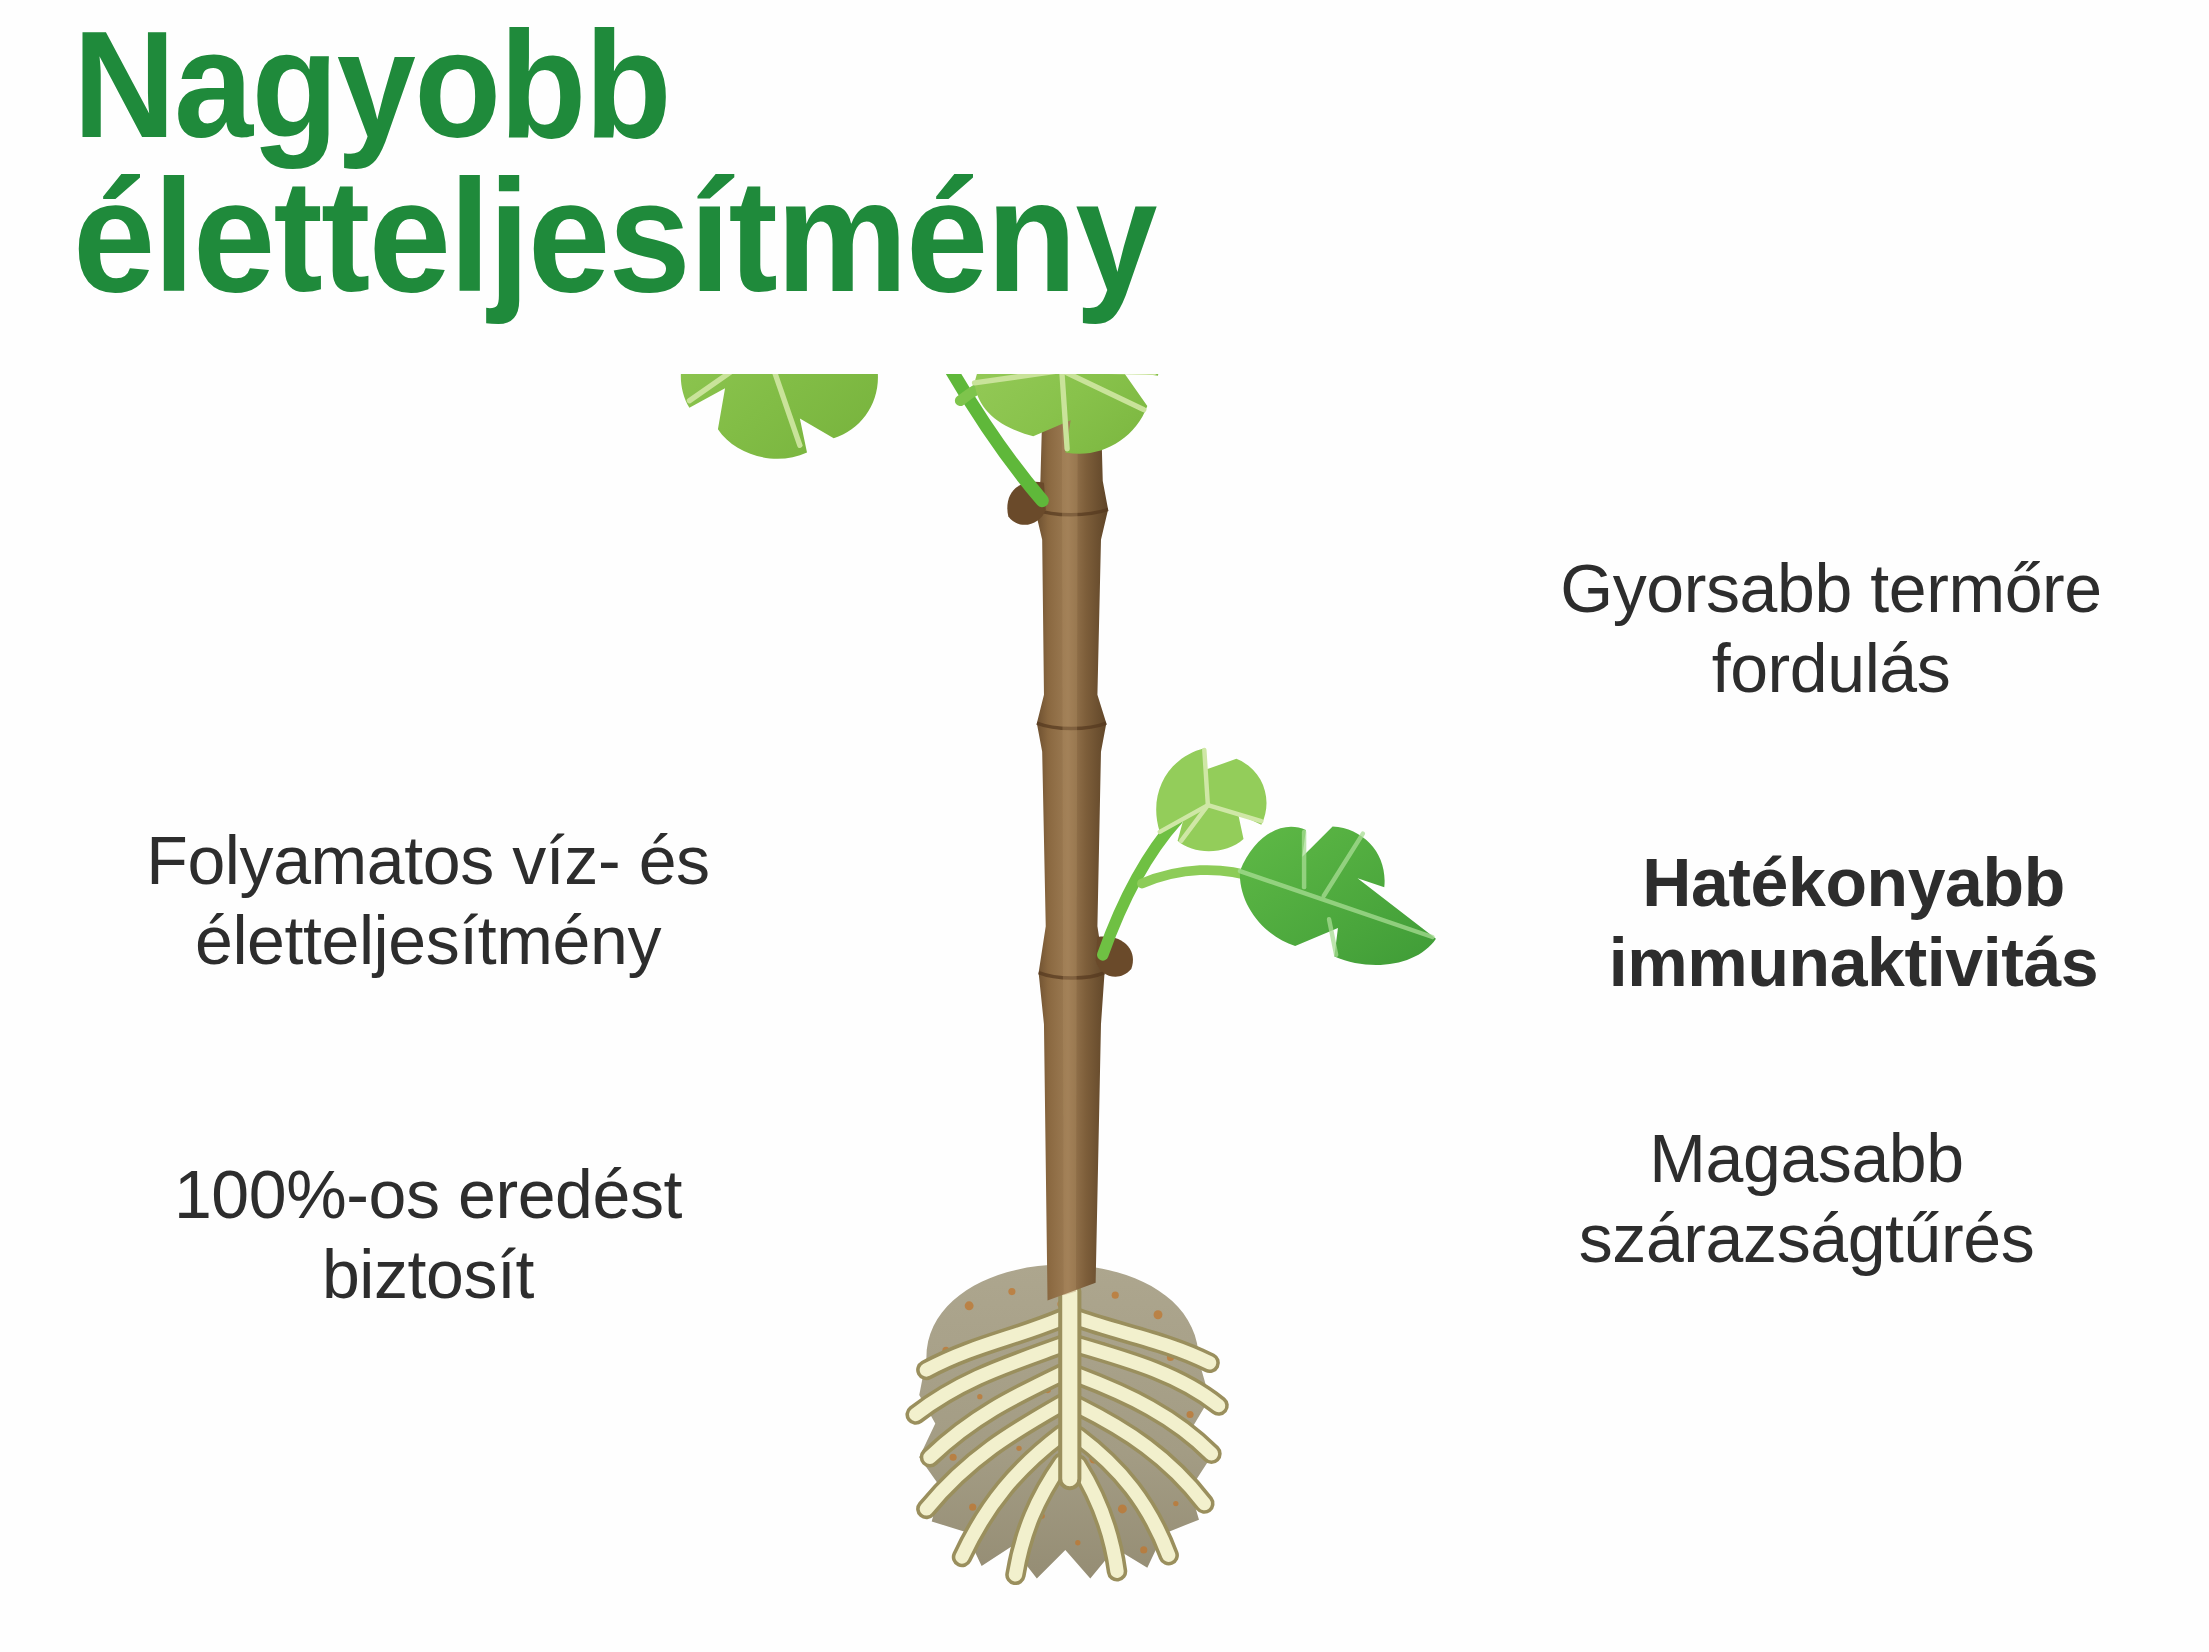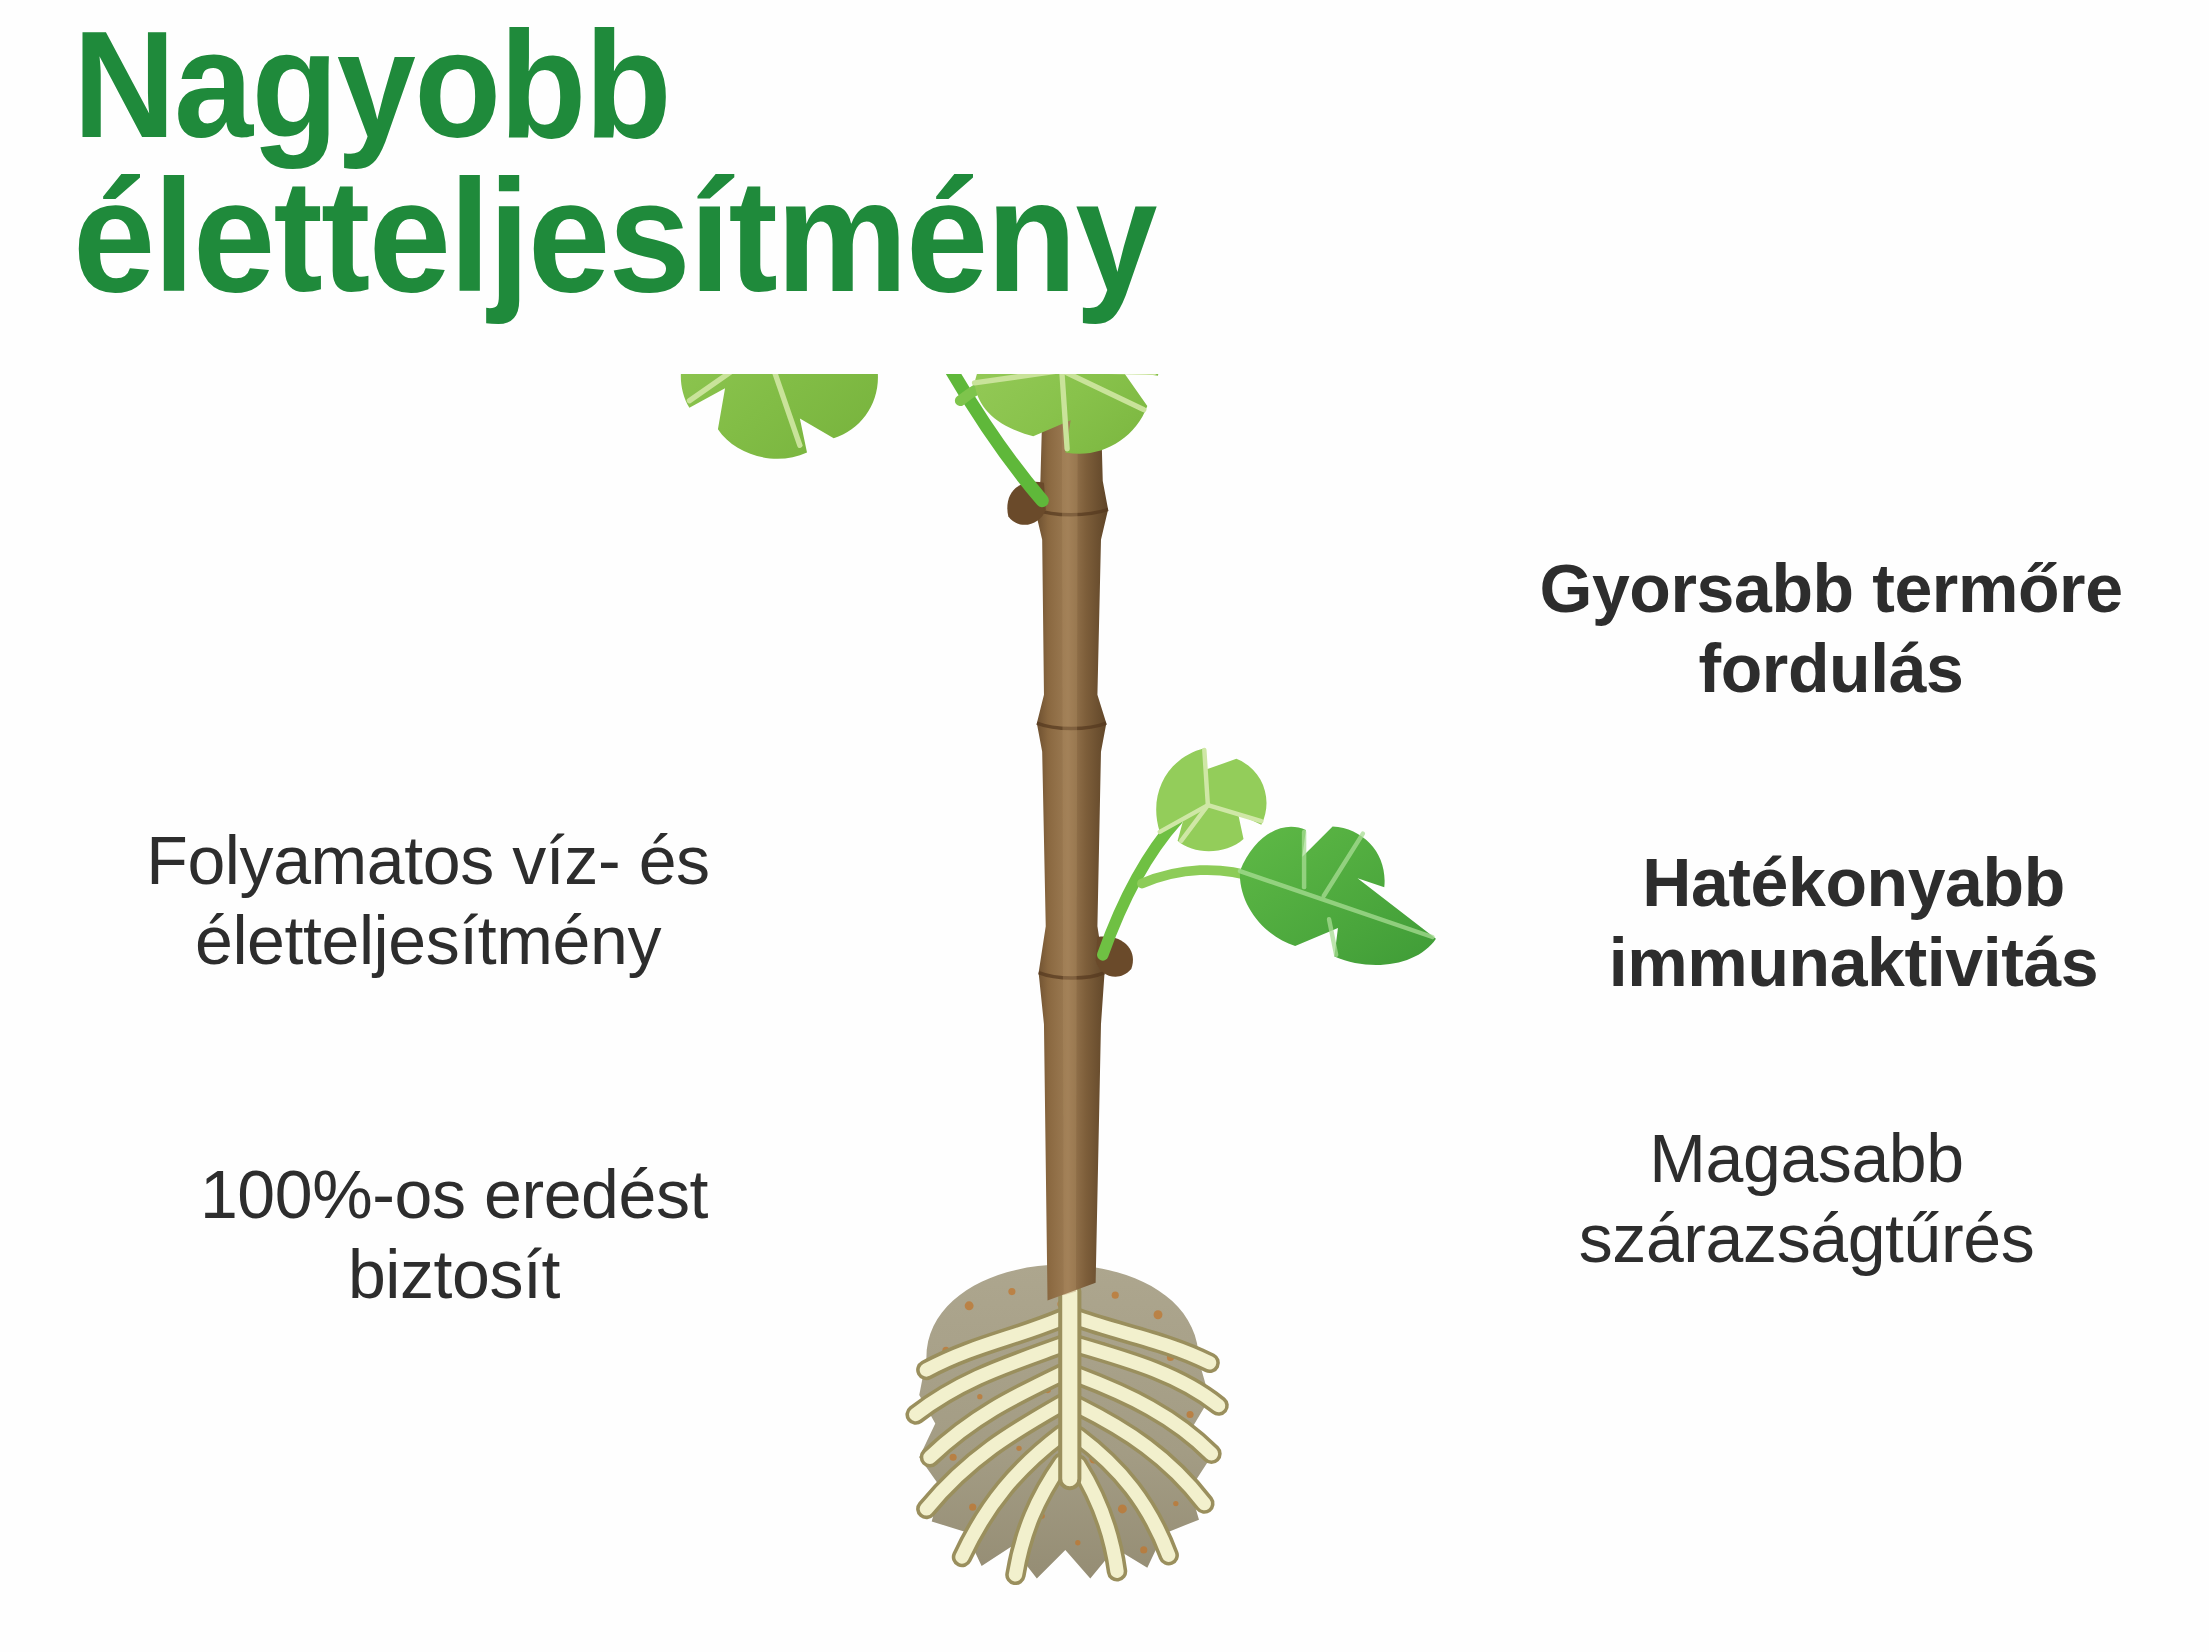--- a/index.html
+++ b/index.html
@@ -43,22 +43,22 @@
     position: absolute;
     color: #2d2d2d;
     font-size: 68px;
     line-height: 1.18;
     text-align: center;
     font-family: "Liberation Sans", sans-serif;
     white-space: pre-line;
     letter-spacing: -0.4px;
   }
   #benefit-left-1  { left: 36px;   top: 820px;  width: 784px; }
-  #benefit-left-2  { left: 71px;   top: 1154px; width: 766px; }
-  #benefit-right-1 { left: 1479px; top: 548px;  width: 704px; font-weight: bold; }
+  #benefit-left-2  { left: 45px;   top: 1154px; width: 766px; }
+  #benefit-right-1 { left: 1479px; top: 548px;  width: 704px; }
   #benefit-right-2 { left: 1515px; top: 842px;  width: 677px; font-weight: bold; }
   #benefit-right-3 { left: 1468px; top: 1118px; width: 677px; }
 
   
   #plant-illustration {
     position: absolute;
     left: 659px;
     top: 374px;
     width: 802px;
     height: 1265px;

